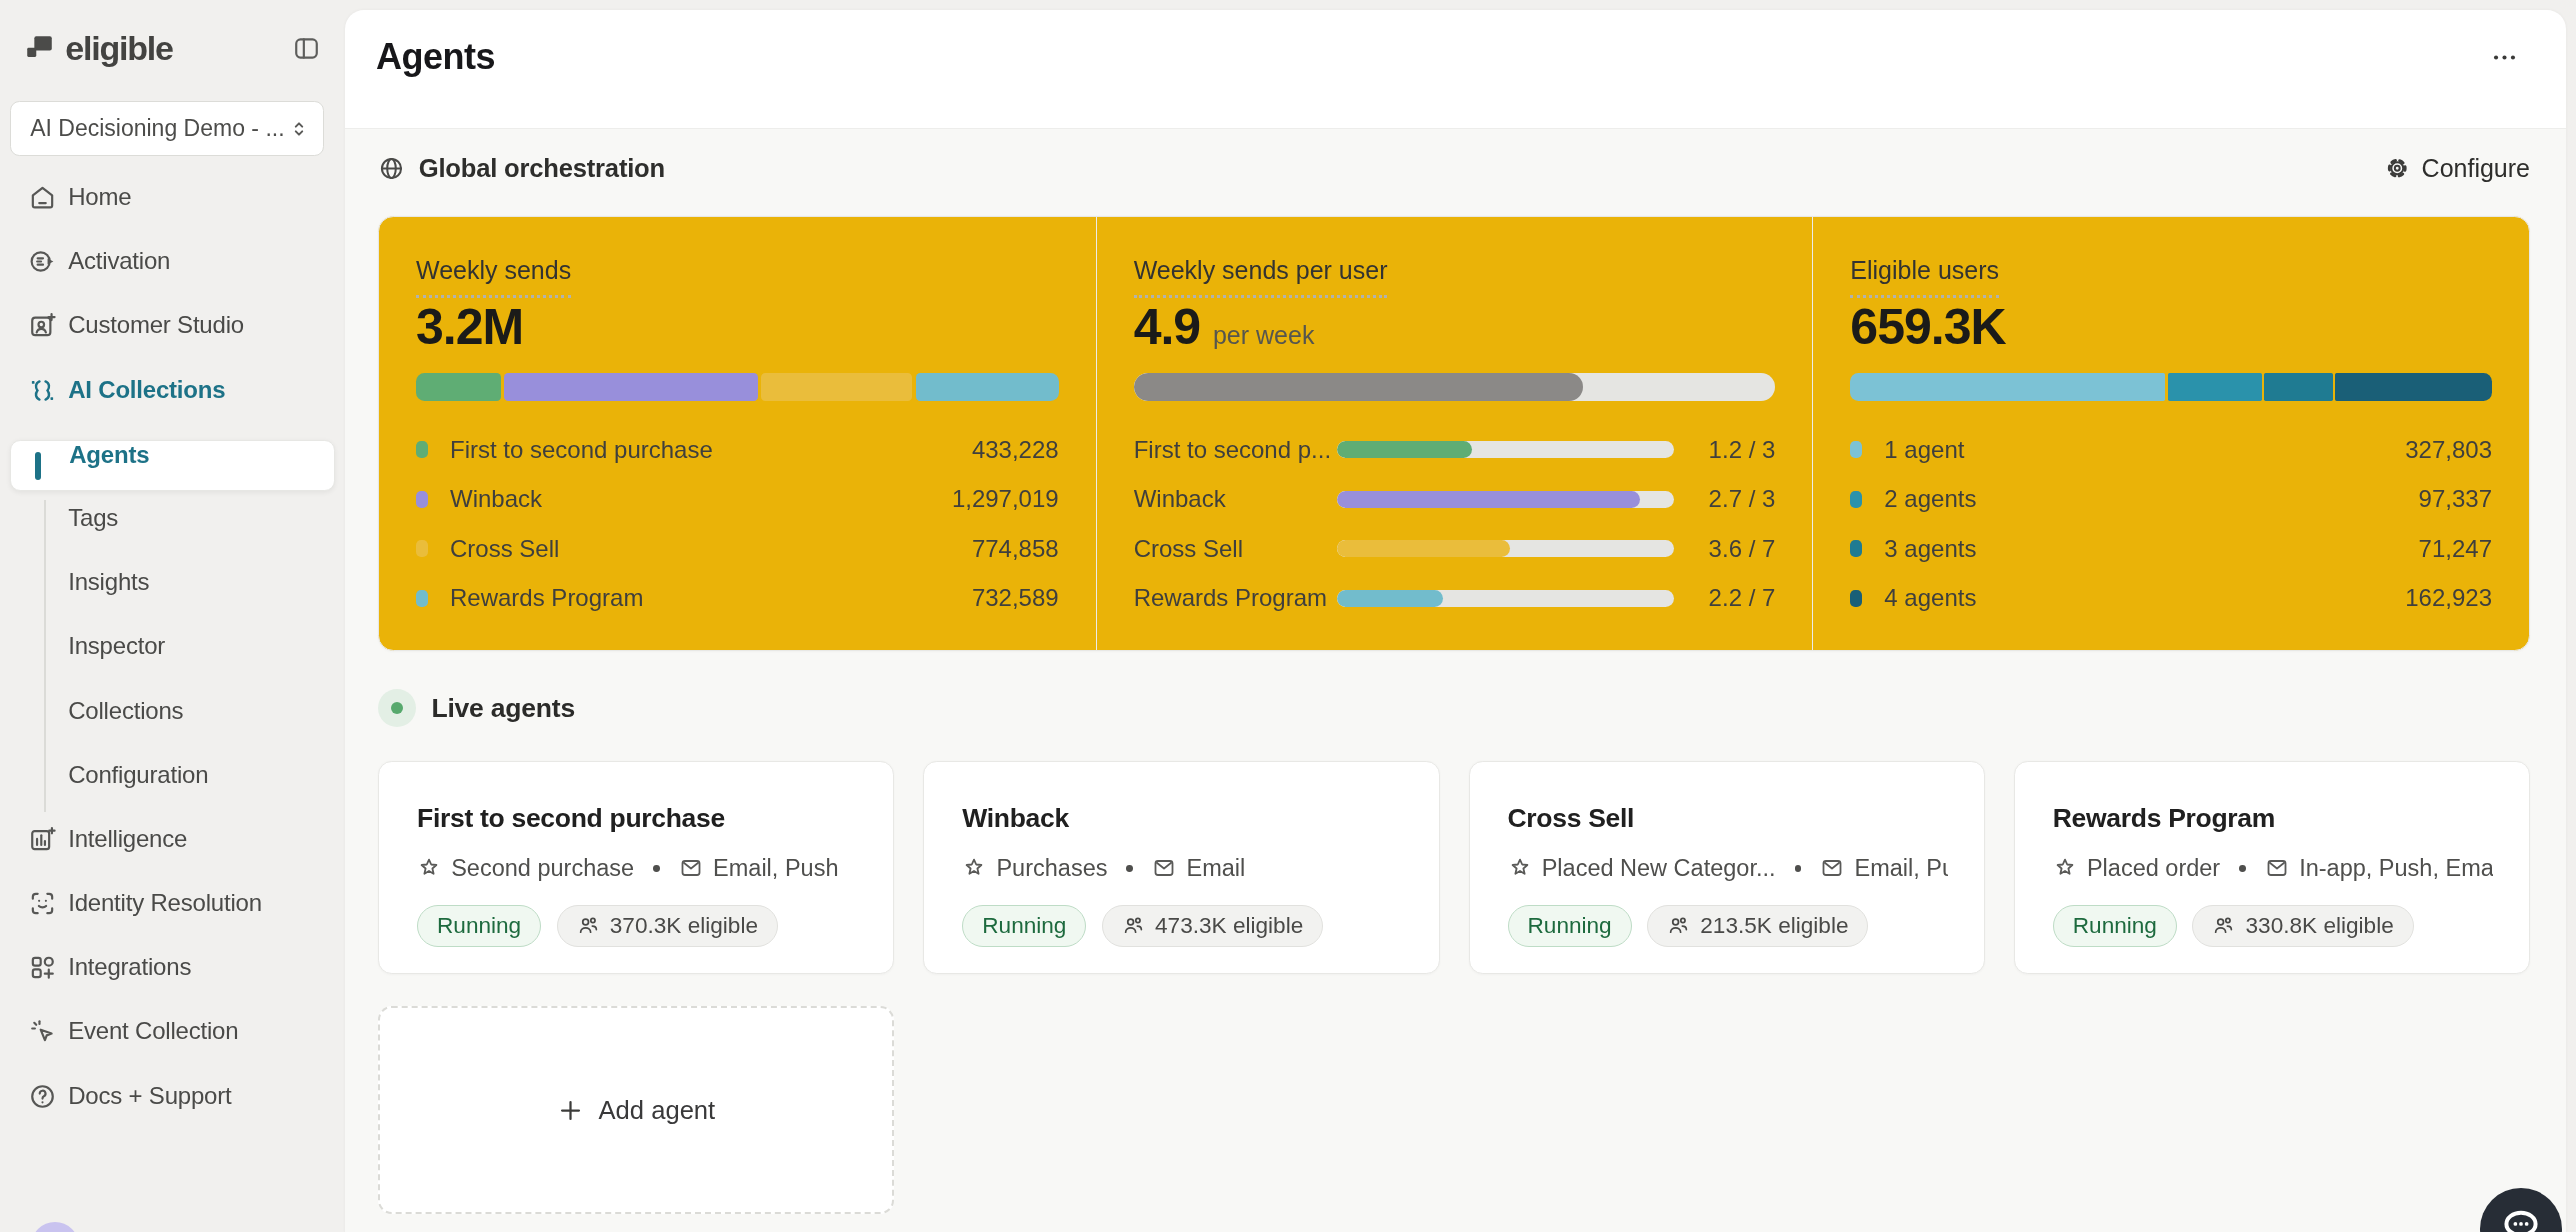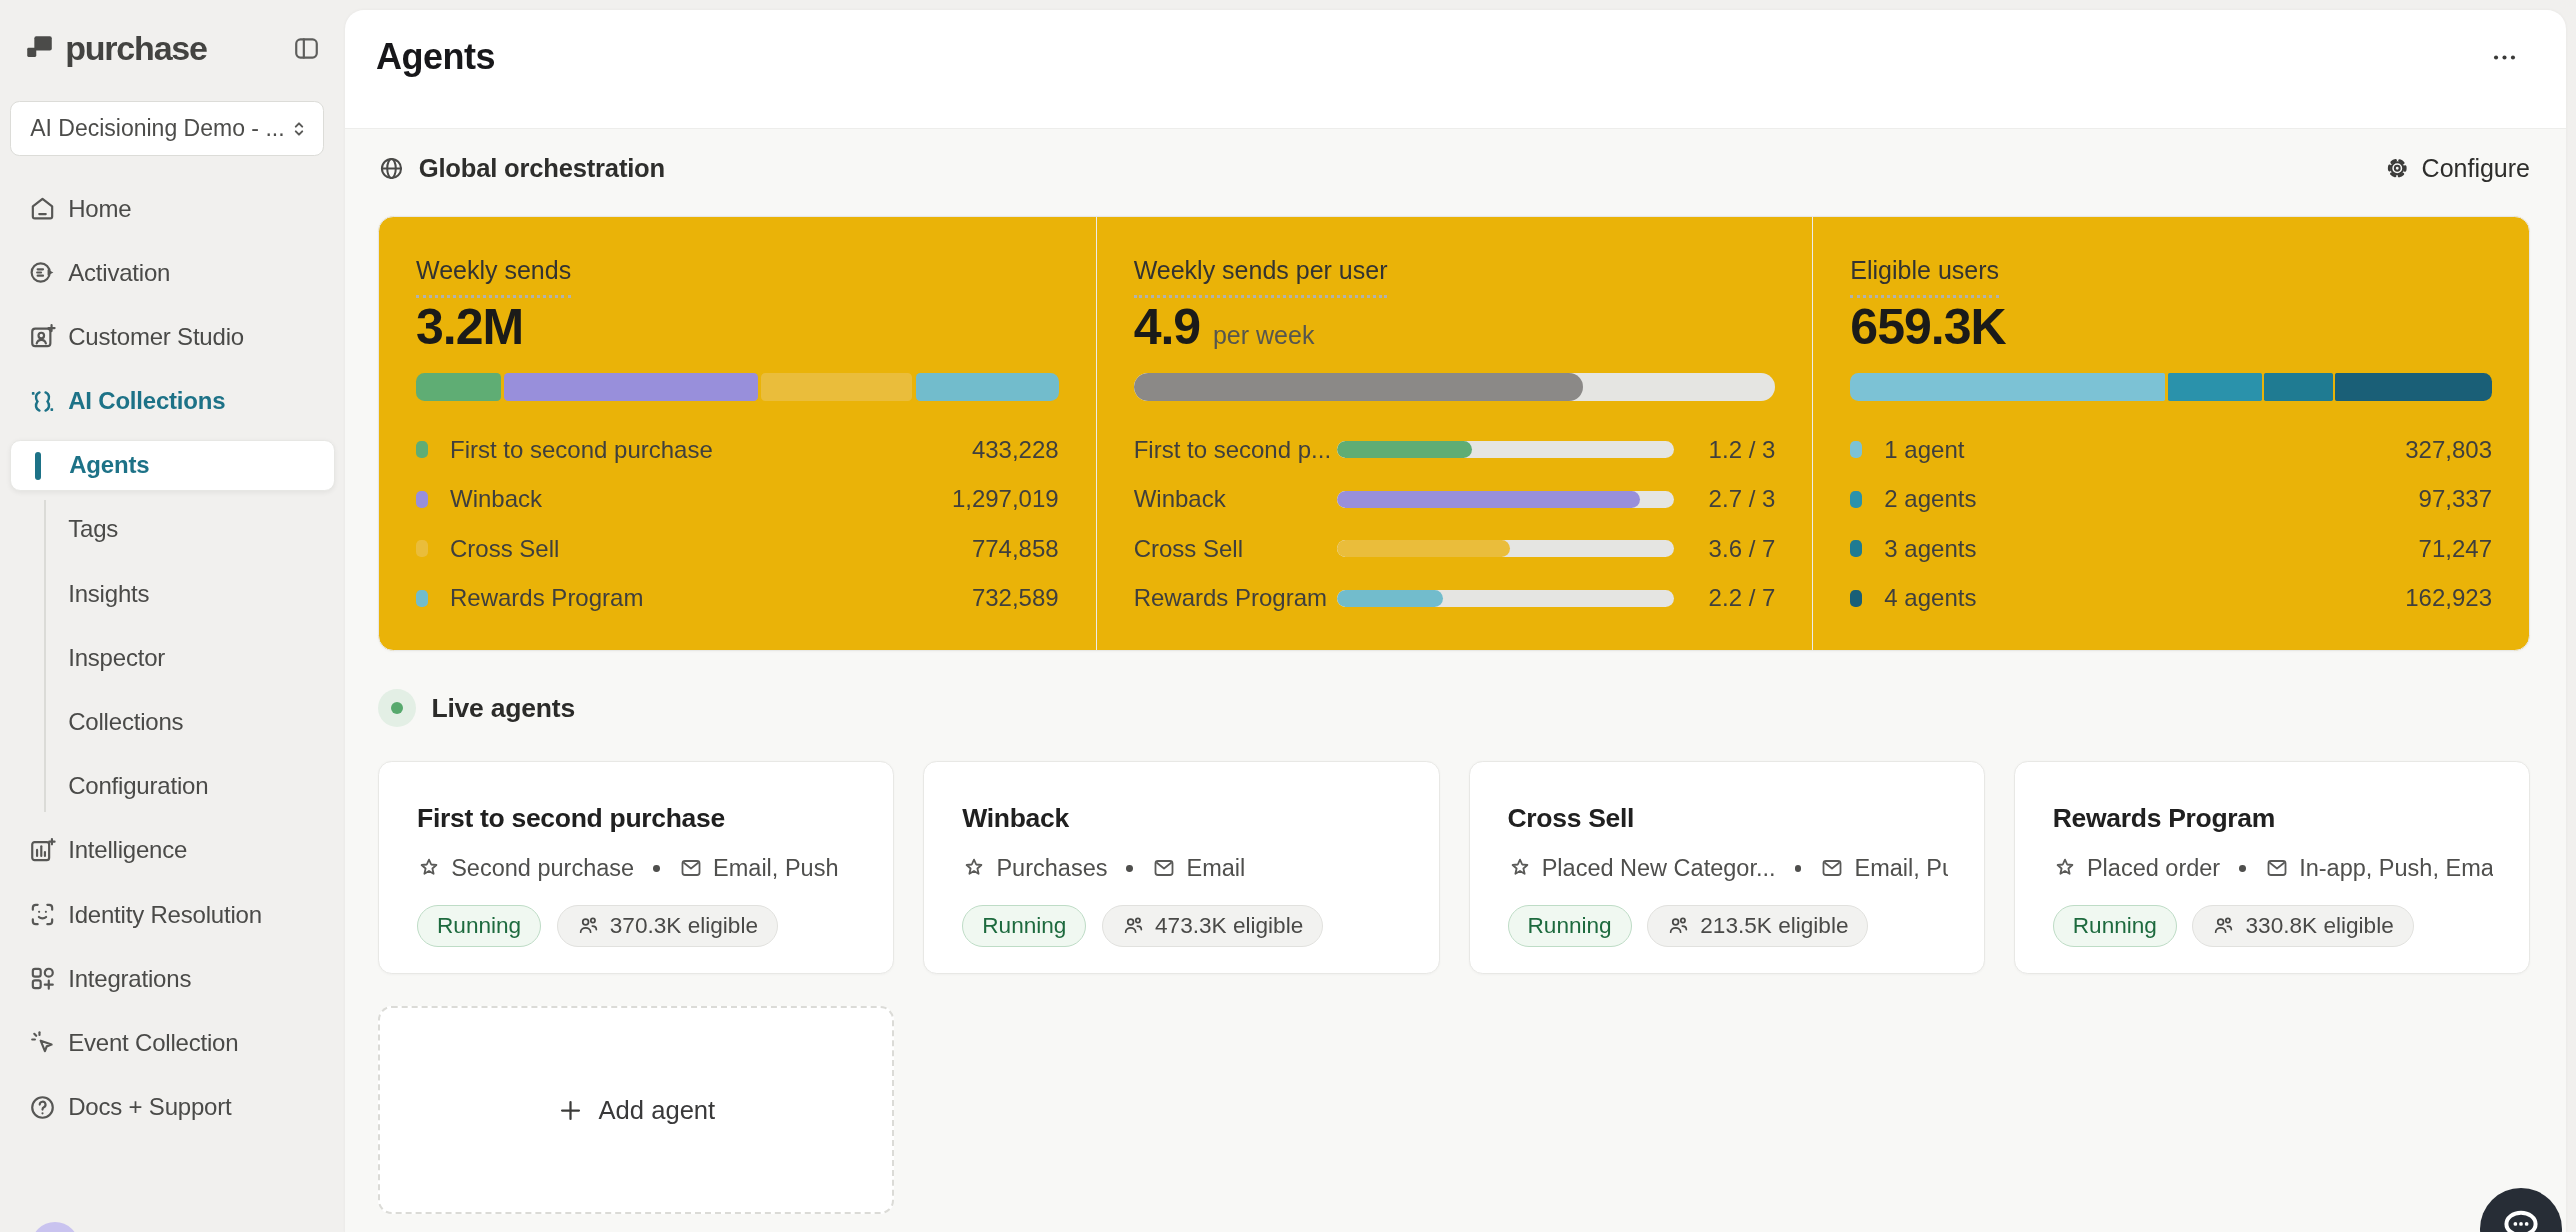--- a/index.html
+++ b/index.html
@@ -20,21 +20,21 @@
   .collapse-btn { margin-left:auto; width:39px; height:39px; display:flex; align-items:center; justify-content:center; color:#5e5e5c; cursor:pointer; border-radius:8.5px; }
   .collapse-btn svg { width:29px; height:29px; }
 
   .workspace { position:absolute; top:101px; left:10.2px; width:314px; height:55px;
     background:#ffffff; border:1.7px solid #dcdcd8; border-radius:9.4px;
     display:flex; align-items:center; padding:0 12px 0 19px; cursor:pointer; }
   .workspace-label { flex:1; font-size:23px; color:#4c4c4a; white-space:nowrap; overflow:hidden; }
   .workspace svg { width:24px; height:24px; color:#5a5a58; flex:0 0 auto; }
 
   .nav { position:absolute; top:183px; left:0; width:345px; }
-  .nav-item { height:51px; margin:0 10.2px 13.2px 10.2px; display:flex; align-items:center;
+  .nav-item { height:51px; margin:0 10.2px 13.2px 10.2px; display:flex; 
     padding-left:18px; border-radius:10.2px; font-size:24px; font-weight:500;
     color:#4a4a48; letter-spacing:-0.2px; cursor:pointer; position:relative; }
   .nav-item .nicon { width:29px; height:29px; margin-right:11px; flex:0 0 auto; color:#575755; display:flex; align-items:center; }
   .nav-item .nicon svg { width:29px; height:29px; }
   .nav-item.accent { color:#1d7287; font-weight:600; }
   .nav-item.accent .nicon { color:#1d7287; }
   .nav-item.sub { padding-left:58px; }
   .nav-item.selected { background:#ffffff; border:1.3px solid #e7e7e4; box-shadow:0 1.7px 5.1px rgba(0,0,0,0.06);
     color:#1d7287; font-weight:600; }
   .nav-item.selected::before { content:""; position:absolute; left:24px; top:11px; width:6px; height:28px; border-radius:3.4px; background:#1d7287; }
@@ -119,21 +119,21 @@
 <body>
 
 <div class="app">
 
   <div class="sidebar">
     <div class="logo-row">
       <svg class="logo-mark" viewBox="0 0 24 24" fill="currentColor">
         <rect x="8" y="2.5" width="13.5" height="11" rx="1.5"></rect>
         <rect x="2.5" y="11.5" width="7" height="7" rx="1"></rect>
       </svg>
-      <span class="logo-text">purchase</span>
+      <span class="logo-text">eligible</span>
       <span class="collapse-btn">
         <svg viewBox="0 0 24 24" fill="none" stroke="currentColor" stroke-width="1.8" stroke-linecap="round">
           <rect x="3.5" y="4.5" width="17" height="15" rx="3.5"></rect>
           <line x1="9.8" y1="4.5" x2="9.8" y2="19.5"></line>
         </svg>
       </span>
     </div>
 
     <div class="workspace">
       <span class="workspace-label">AI Decisioning Demo - ...</span>

